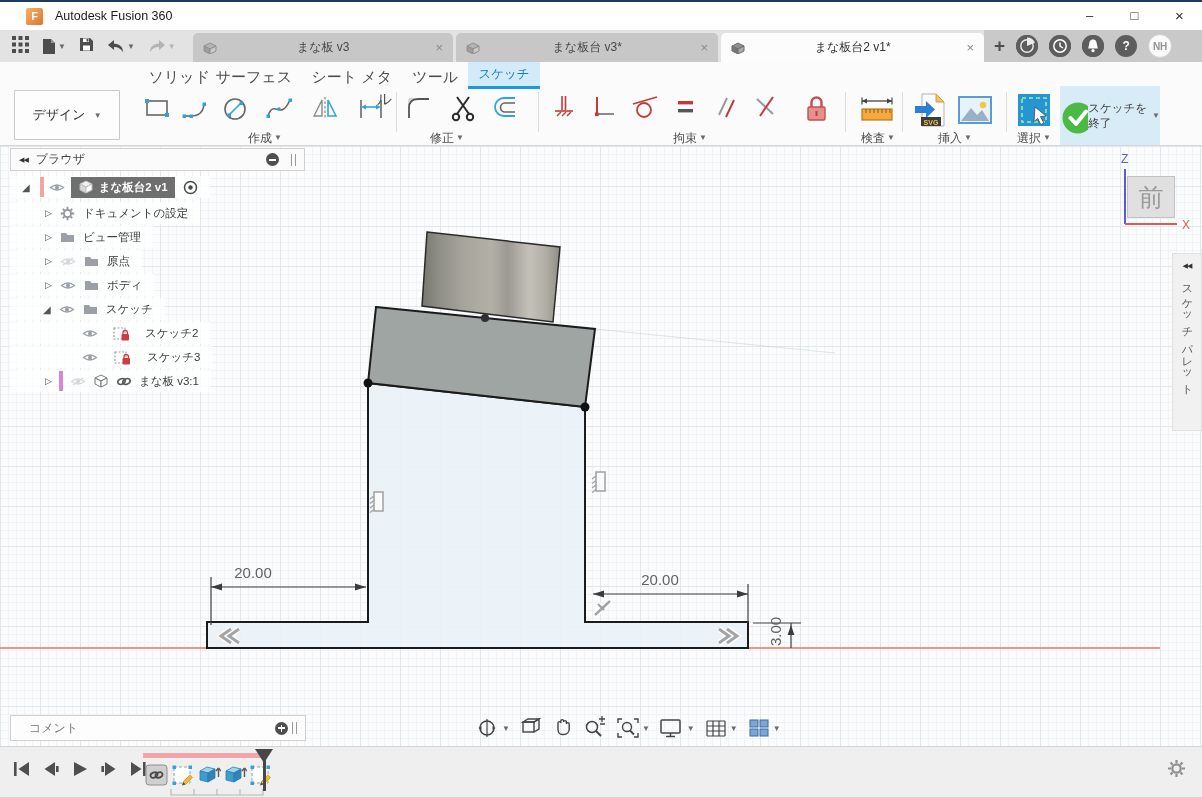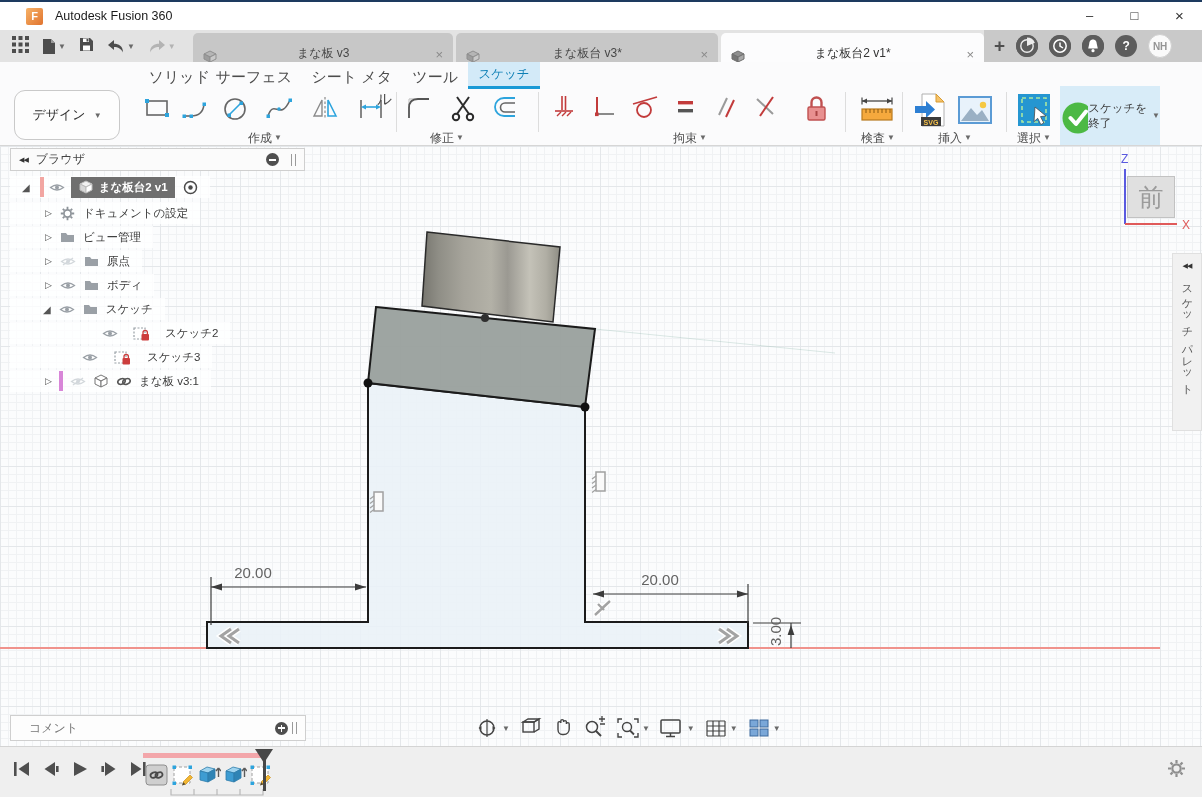--- a/index.html
+++ b/index.html
@@ -9,32 +9,32 @@
   .flexc{display:flex;align-items:center}
   
   .titlebar{position:absolute;left:0;top:2px;width:1202px;height:28px;background:#fff;display:flex;align-items:center;padding-left:26px}
   .fusion-logo{width:17px;height:17px;border-radius:2px;background:linear-gradient(135deg,#f7b267,#e0732e);color:#fff;font-weight:bold;font-size:11px;display:flex;align-items:center;justify-content:center}
   .title-text{margin-left:12px;font-size:12.5px;color:#1a1a1a}
   .winbtn{width:45px;height:28px;display:inline-flex;align-items:center;justify-content:center;font-size:13px;color:#333}
   
   .tabstrip{position:absolute;left:0;top:30px;width:1202px;height:32px;background:#e3e3e3}
   .qat{position:absolute;left:12px;top:0;height:32px;display:flex;align-items:center;gap:13px}
   .caret{font-size:8px;color:#6a6a6a;margin-left:2px}
-  .doctab{position:absolute;top:3px;height:29px;border-radius:5px 5px 0 0;background:#c7c7c7;display:flex;align-items:flex-end;padding:0 10px;font-size:12px;color:#474747}
+  .doctab{position:absolute;top:3px;height:29px;border-radius:5px 5px 0 0;background:#c7c7c7;display:flex;align-items:center;padding:0 10px;font-size:12px;color:#474747}
   .doctab.active{background:#fcfcfd;color:#333}
   .doctab .lbl{flex:1;text-align:center}
   .tabclose{color:#8a8a8a;font-size:13px;margin-left:6px}
   .rightzone{position:absolute;left:984px;top:0;width:218px;height:32px;background:#c9c9c9;display:flex;align-items:center;gap:11px;padding-left:10px}
   .circ{width:22px;height:22px;border-radius:50%;background:#5d5d5d;color:#fff;display:flex;align-items:center;justify-content:center;font-size:12px;font-weight:bold}
   .avatar{width:24px;height:24px;border-radius:50%;background:#fafafa;border:1px solid #cfcfcf;color:#949494;font-size:10px;font-weight:bold;display:flex;align-items:center;justify-content:center}
   
   .ribbon{position:absolute;left:0;top:62px;width:1202px;height:84px;background:#fbfbfc;border-bottom:1px solid #d6d6d6}
   .ctab{position:absolute;top:4px;height:22px;line-height:22px;font-size:15px;color:#4c4c4c;text-align:right}
   .ctab-active{position:absolute;top:0;height:27px;background:#d3eaf8;border-bottom:3px solid #1a9ad6;color:#0d7fb5;font-size:12.5px;text-align:center;line-height:24px}
-  .designbtn{position:absolute;left:14px;top:28px;width:106px;height:50px;background:#fdfdfd;border:1px solid #c9c9c9;border-radius:11px;display:flex;align-items:center;justify-content:center;font-size:13px;color:#333;gap:6px}
+  .designbtn{position:absolute;left:14px;top:28px;width:106px;height:50px;background:#fdfdfd;border:1px solid #c9c9c9;border-radius:1px;display:flex;align-items:center;justify-content:center;font-size:13px;color:#333;gap:6px}
   .icell{position:absolute;top:28px;width:34px;height:40px;display:flex;align-items:center;justify-content:center}
   .glabel{position:absolute;top:69px;height:14px;font-size:12px;color:#4c4c4c;line-height:14px}
   .sep{position:absolute;top:30px;width:1px;height:40px;background:#dddddd}
   .finishblock{position:absolute;left:1060px;top:24px;width:100px;height:59px;background:#d8ecf8;display:flex;align-items:center;justify-content:flex-start}
   
   .canvas{position:absolute;left:0;top:146px;width:1202px;height:600px;overflow:hidden;
     background-color:#fbfcfd;
     background-image:linear-gradient(to right,#e4e7ea 1px,transparent 1px),linear-gradient(to bottom,#e4e7ea 1px,transparent 1px),linear-gradient(to right,#f0f2f4 1px,transparent 1px),linear-gradient(to bottom,#f0f2f4 1px,transparent 1px);
     background-size:40px 40px,40px 40px,8px 8px,8px 8px}
   .panelhdr{position:absolute;background:#fbfbfb;border:1px solid #cfcfcf;display:flex;align-items:center;font-size:12px;color:#444}
@@ -557,21 +557,21 @@
       <svg width="16" height="11">
           <path d="M1.5 5.5 Q8 0.5 14.5 5.5 Q8 10.5 1.5 5.5 Z" fill="none" stroke="#9aa0a6" stroke-width="1.3"></path>
           <circle cx="8" cy="5.5" r="2" fill="#9aa0a6"></circle>
         </svg>
       <svg width="15" height="12">
           <path d="M1 2 h5 l1.5 2 H14 v7 H1 Z" fill="#9aa0a6"></path>
         </svg>
       <span>スケッチ</span>
     </div>
 
-    <div class="brow" style="left:10px;top:176px;padding-left:92px;gap:15px">
+    <div class="brow" style="left:10px;top:176px;padding-left:72px;gap:15px">
       <svg width="16" height="11">
           <path d="M1.5 5.5 Q8 0.5 14.5 5.5 Q8 10.5 1.5 5.5 Z" fill="none" stroke="#9aa0a6" stroke-width="1.3"></path>
           <circle cx="8" cy="5.5" r="2" fill="#9aa0a6"></circle>
         </svg>
       <svg width="17" height="15">
           <rect x="1" y="2" width="11" height="11" fill="#fff" stroke="#98a0a6" stroke-width="1.2" stroke-dasharray="2 1.5"></rect>
           <rect x="8.5" y="8" width="7.5" height="6.5" rx="1" fill="#cc3d3d"></rect>
           <path d="M10 8 v-1.5 a2.2 2.2 0 0 1 4.4 0 V8" fill="none" stroke="#cc3d3d" stroke-width="1.3"></path>
         </svg>
       <span>スケッチ2</span>

